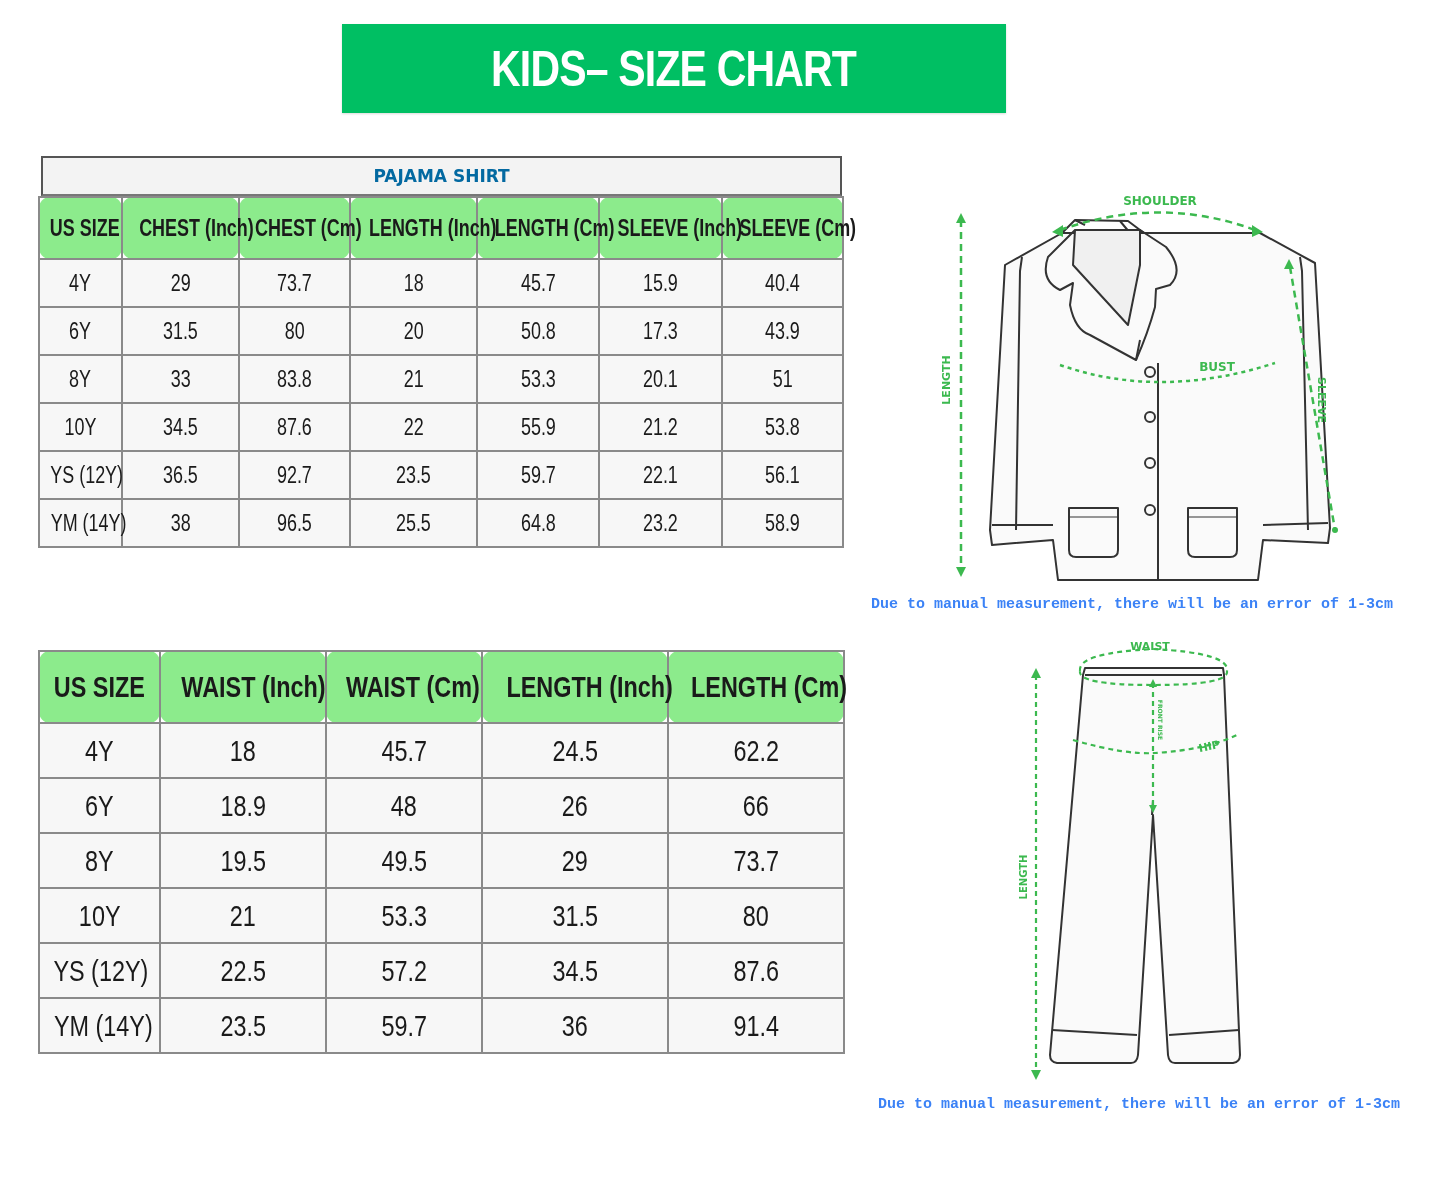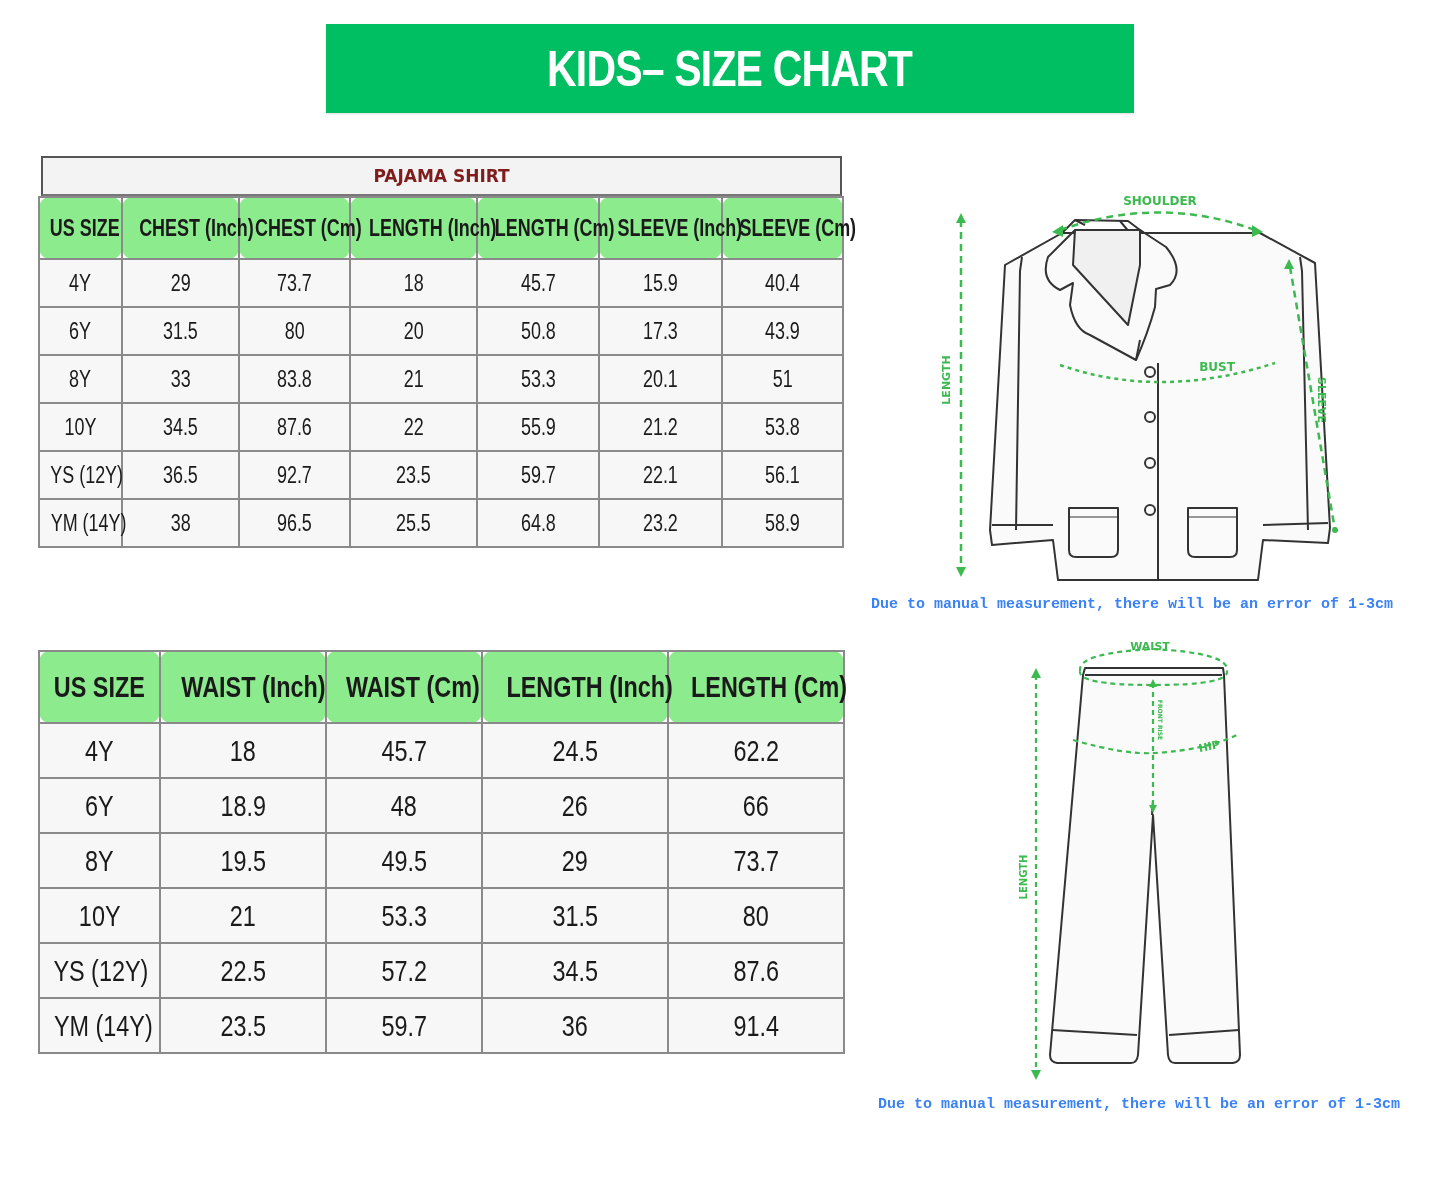--- a/index.html
+++ b/index.html
@@ -1,32 +1,32 @@
 <!DOCTYPE html>
 <html><head>
 <meta charset="utf-8">
 <style>
   html, body { margin: 0; padding: 0; background: #ffffff; }
   body { width: 1445px; height: 1199px; position: relative; overflow: hidden; font-family: "Liberation Sans", sans-serif; }
 
   .banner {
-    position: absolute; left: 326px; top: 24px; width: 808px; height: 89px;
+    position: absolute; left: 342px; top: 24px; width: 664px; height: 89px;
     background: #00bf63; display: flex; align-items: center; justify-content: center;
     box-shadow: 0 1px 2px rgba(0,0,0,0.15);
   }
   .banner-title {
     color: #ffffff; font-family: "Liberation Sans", sans-serif; font-weight: bold;
     font-size: 50px; letter-spacing: -1px; transform: scaleX(0.82); white-space: nowrap;
   }
 
   .table-block { position: absolute; }
   .table-caption {
     background: #f3f3f3; border: 2px solid #555; border-bottom: 2px solid #777;
     display: flex; align-items: center; justify-content: center;
-    font-family: "DejaVu Sans", sans-serif; font-weight: bold; color: #7f1d1d;
+    font-family: "DejaVu Sans", sans-serif; font-weight: bold; color: #0369a1;
     box-sizing: border-box;
   }
   table.size { border-collapse: collapse; table-layout: fixed; width: 100%; }
   table.size th, table.size td {
     border: 2px solid #8a8a8a; text-align: center; padding: 0; color: #1a1a1a;
     font-family: "Liberation Sans", sans-serif;
   }
   table.size th { background: #8ceb8c; font-weight: bold; white-space: nowrap; border-radius: 11px; }
   table.size td { background: #f7f7f7; }
   .cond { display: inline-block; transform: scaleX(0.78); transform-origin: center; white-space: nowrap; }

